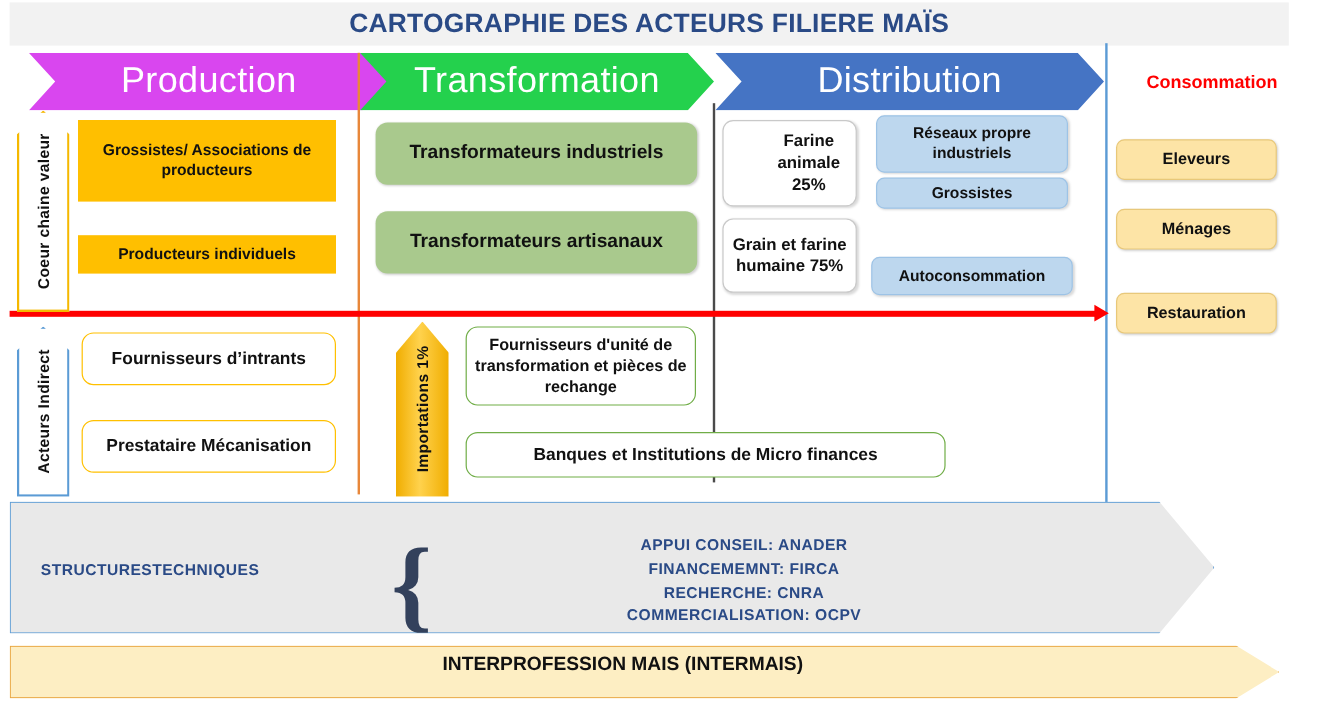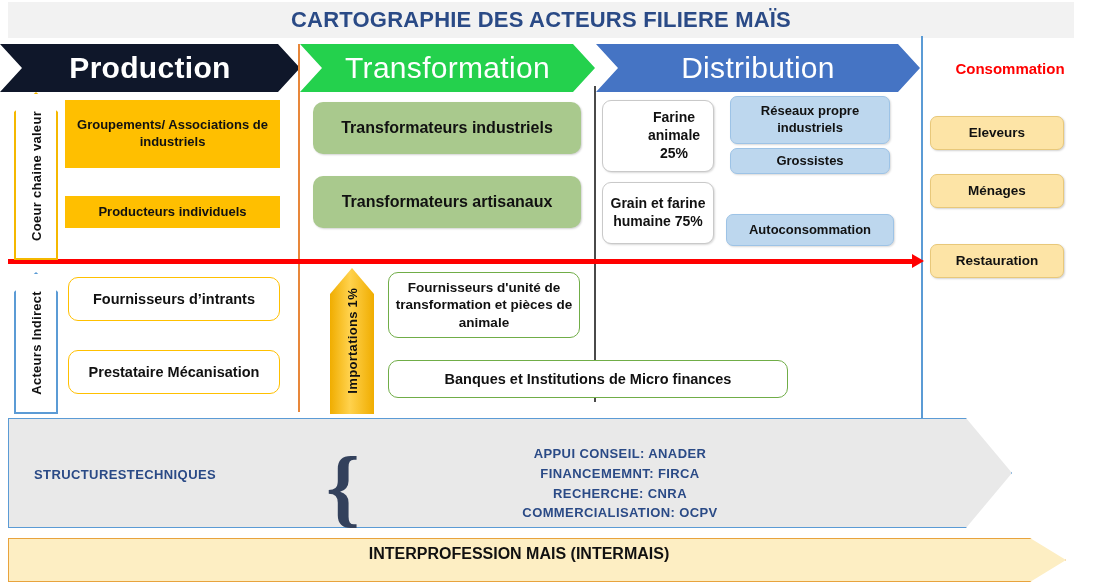--- a/index.html
+++ b/index.html
@@ -20,22 +20,22 @@
     color:#2a4a86;font-weight:bold;font-size:22px;letter-spacing:.2px;
     white-space:nowrap;
   }
 
   
   .banner{
     position:absolute;height:48px;display:flex;align-items:center;
     justify-content:center;color:#ffffff;font-size:30px;letter-spacing:.3px;
     white-space:nowrap;
   }
-  .b-prod{left:0;top:44px;width:300px;background:#0f172a;
-    clip-path:polygon(0 0, 278px 0, 300px 50%, 278px 100%, 0 100%, 22px 50%);font-weight:bold;}
+  .b-prod{left:24px;top:44px;width:300px;background:#d946ef;
+    clip-path:polygon(0 0, 278px 0, 300px 50%, 278px 100%, 0 100%, 22px 50%);}
   .b-trans{left:300px;top:44px;width:295px;background:#24d14d;
     clip-path:polygon(0 0, 273px 0, 295px 50%, 273px 100%, 0 100%, 22px 50%);}
   .b-dist{left:596px;top:44px;width:324px;background:#4574c4;
     clip-path:polygon(0 0, 302px 0, 324px 50%, 302px 100%, 0 100%, 22px 50%);}
   .b-conso{
     position:absolute;left:926px;top:44px;width:168px;height:48px;
     display:flex;align-items:center;justify-content:center;
     color:#ff0000;font-weight:bold;font-size:15px;white-space:nowrap;
   }
 
@@ -158,21 +158,21 @@
   <div class="redarrow"></div>
 
   <div class="varrow varrow-core">
     <span class="vtxt">Coeur chaine valeur</span>
   </div>
   <div class="varrow varrow-ind">
     <span class="vtxt">Acteurs  Indirect</span>
   </div>
 
   <div class="box bx-orange" style="left:65px;top:100px;width:215px;height:68px;">
-    <span>Groupements/ Associations de industriels</span>
+    <span>Grossistes/ Associations de producteurs</span>
   </div>
   <div class="box bx-orange" style="left:65px;top:196px;width:215px;height:32px;">
     <span>Producteurs individuels</span>
   </div>
 
   <div class="box bx-green" style="left:313px;top:102px;width:268px;height:52px;">
     <span>Transformateurs industriels</span>
   </div>
   <div class="box bx-green" style="left:313px;top:176px;width:268px;height:52px;">
     <span>Transformateurs artisanaux</span>
@@ -210,21 +210,21 @@
   </div>
   <div class="box bx-outline-yellow" style="left:68px;top:350px;width:212px;height:44px;">
     <span>Prestataire Mécanisation</span>
   </div>
 
   <div class="imports">
     <span class="vtxt">Importations 1%</span>
   </div>
 
   <div class="box bx-outline-green" style="left:388px;top:272px;width:192px;height:66px;">
-    <span>Fournisseurs d'unité de transformation et pièces de animale</span>
+    <span>Fournisseurs d'unité de transformation et pièces de rechange</span>
   </div>
 
   <div class="box bx-outline-green" style="left:388px;top:360px;width:400px;height:38px;font-size:14.5px;">
     <span>Banques et Institutions de Micro finances</span>
   </div>
 
   <div class="inst-panel"></div>
   <div class="inst-struct">STRUCTURESTECHNIQUES</div>
   <div class="brace">{</div>
   <div class="inst-list">

